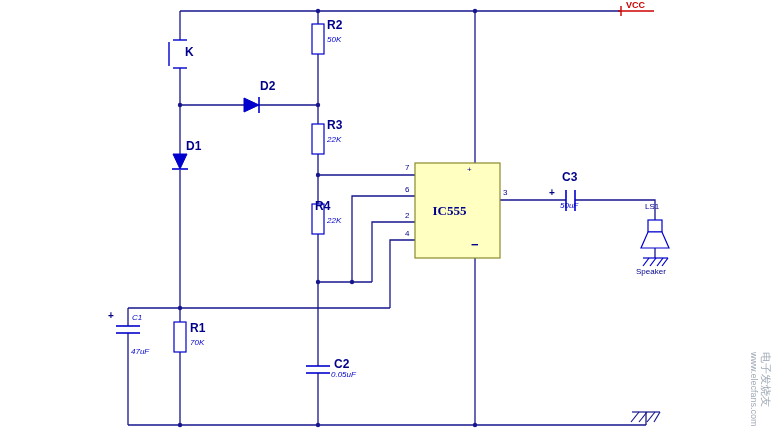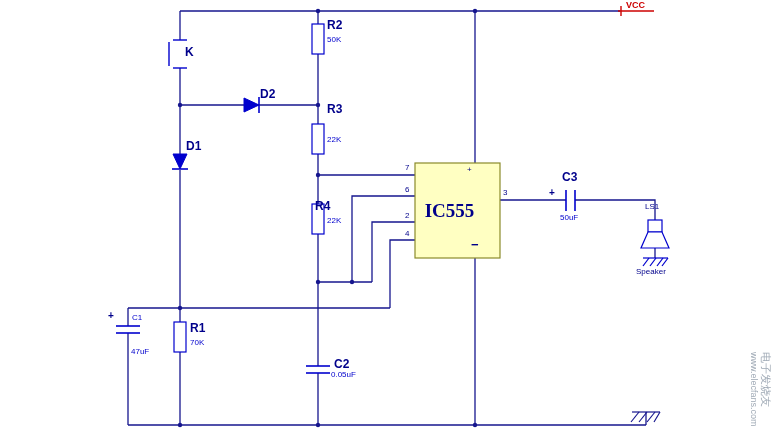--- a/index.html
+++ b/index.html
@@ -3,29 +3,29 @@
 <meta charset="utf-8">
 <style>
   html,body{margin:0;padding:0;background:#ffffff;}
   .sheet{
     position:relative;width:779px;height:437px;background:#ffffff;
     font-family:"Liberation Sans",sans-serif;overflow:hidden;
   }
   .sheet svg{position:absolute;left:0;top:0;}
   .label{position:absolute;line-height:1;white-space:nowrap;color:#00008b;}
   .ref{font-weight:bold;font-size:12px;color:#00008b;text-align:right;}
-  .val{font-size:8px;color:#0000cd;}
+  .val{font-size:8px;color:#0000cd;font-style:italic;}
   .pin{font-size:8px;color:#00008b;}
   .pol{font-size:10px;font-weight:bold;color:#00008b;}
   .minus{font-size:13px;font-weight:bold;color:#00008b;}
   .vcc{font-size:9px;font-weight:bold;color:#cc0000;}
   .icname{
     position:absolute;left:415px;top:163px;width:69px;height:95px;
     display:flex;align-items:center;justify-content:center;
-    font-family:"Liberation Serif",serif;font-weight:bold;font-size:19px;color:#00008b;
+    font-family:"Liberation Serif",serif;font-weight:bold;font-size:13px;color:#00008b;
   }
   .wm{
     position:absolute;left:772px;top:352px;transform:rotate(90deg);
     transform-origin:left top;color:#8e9aa8;opacity:.85;line-height:1.15;
   }
   .wm .brand{font-size:11px;display:block;}
   .wm .site{font-size:9px;display:block;}
 </style>
 </head>
 <body>
@@ -133,42 +133,42 @@
         <circle cx="180" cy="308" r="2.2"></circle>
       <circle cx="180" cy="425" r="2.2"></circle>
         <circle cx="318" cy="425" r="2.2"></circle>
       <circle cx="475" cy="425" r="2.2"></circle>
     </g>
   </svg>
 
   <span class="label vcc" style="left:626px;top:1px">VCC</span>
 
   <span class="label ref" style="left:185px;top:46px">K</span>
-  <span class="label ref" style="left:260px;top:88px">D2</span>
+  <span class="label ref" style="left:260px;top:80px">D2</span>
   <span class="label ref" style="left:186px;top:140px">D1</span>
 
   <span class="label ref" style="left:327px;top:19px">R2</span>
   <span class="label val" style="left:327px;top:36px">50K</span>
-  <span class="label ref" style="left:327px;top:103px">R3</span>
+  <span class="label ref" style="left:327px;top:119px">R3</span>
   <span class="label val" style="left:327px;top:136px">22K</span>
   <span class="label ref" style="left:315px;top:200px">R4</span>
   <span class="label val" style="left:327px;top:217px">22K</span>
   <span class="label ref" style="left:190px;top:322px">R1</span>
   <span class="label val" style="left:190px;top:339px">70K</span>
 
   <span class="label pol" style="left:108px;top:311px">+</span>
   <span class="label val" style="left:132px;top:314px">C1</span>
   <span class="label val" style="left:131px;top:348px">47uF</span>
 
   <span class="label ref" style="left:334px;top:358px">C2</span>
   <span class="label val" style="left:331px;top:371px">0.05uF</span>
 
   <span class="label ref" style="left:562px;top:171px">C3</span>
   <span class="label pol" style="left:549px;top:188px">+</span>
-  <span class="label val" style="left:560px;top:214px">50uF</span>
+  <span class="label val" style="left:560px;top:202px">50uF</span>
 
   <div class="icname">IC555</div>
   <span class="label pin" style="left:405px;top:164px">7</span>
   <span class="label pin" style="left:405px;top:186px">6</span>
   <span class="label pin" style="left:405px;top:212px">2</span>
   <span class="label pin" style="left:405px;top:230px">4</span>
   <span class="label pin" style="left:503px;top:189px">3</span>
   <span class="label pin" style="left:467px;top:166px">+</span>
   <span class="label minus" style="left:471px;top:238px">−</span>
 

